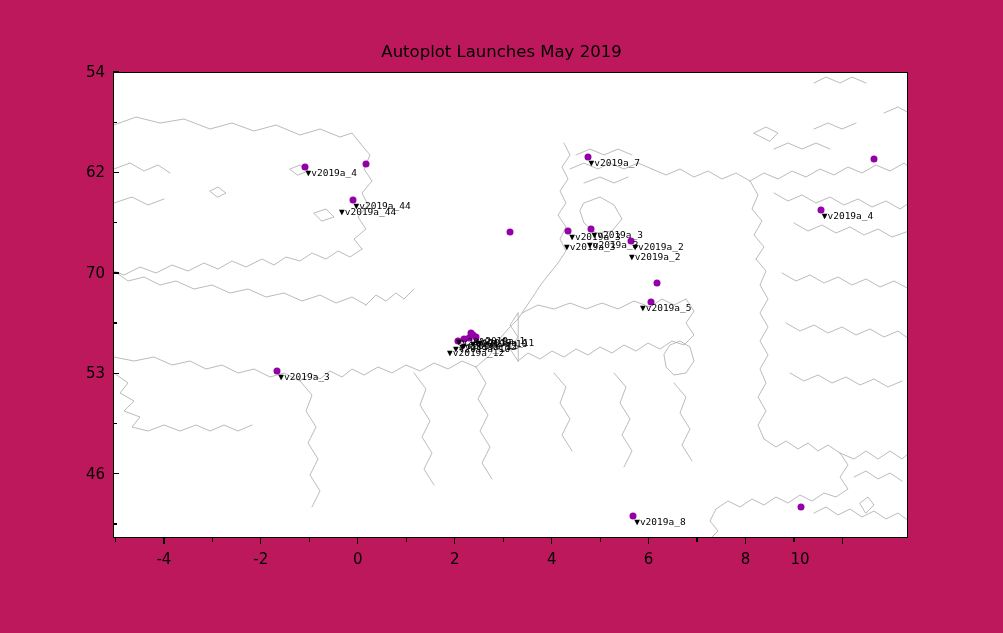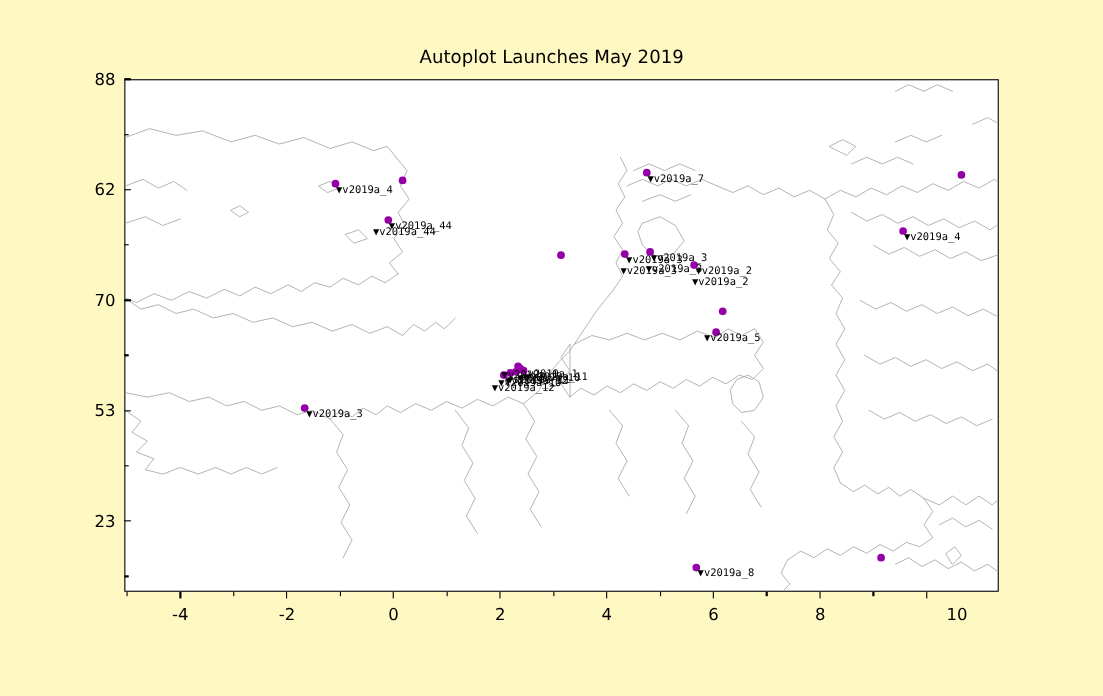--- a/index.html
+++ b/index.html
@@ -12,21 +12,21 @@
     height: 633px;
     font-family: "DejaVu Sans", sans-serif;
     overflow: hidden;
     position: relative;
   }
   #figure {
     position: absolute;
     left: 0; top: 0;
     width: 1003px;
     height: 633px;
-    background: #fef9c3;
+    background: #be185d;
   }
   #chart-title {
     position: absolute;
     left: 0;
     top: 42px;
     width: 1003px;
     text-align: center;
     font-size: 16.5px;
     color: #000000;
     letter-spacing: 0px;
@@ -232,50 +232,50 @@
         <div class="pt-label" style="left: 515px; top: 179px;">▼v2019a_2</div>
         <div class="pt-label" style="left: 342px; top: 264px;">▼v2019a_1</div>
         <div class="pt-label" style="left: 339px; top: 271px;">▼v2019a_10</div>
         <div class="pt-label" style="left: 333px; top: 275px;">▼v2019a_12</div>
         <div class="pt-label" style="left: 347px; top: 268px;">▼v2019a_11</div>
       </div>
   </div>
 
   <div id="axes-layer">
       <div class="tick-major-y" style="left: 113px; top: 71.35px; width: 6px;"></div>
-      <div class="tick-label-y" style="left: 47px; top: 72px; width: 58px;">88</div>
+      <div class="tick-label-y" style="left: 47px; top: 72px; width: 58px;">54</div>
       <div class="tick-major-y" style="left: 113px; top: 171.781px; width: 6px;"></div>
       <div class="tick-label-y" style="left: 47px; top: 172.431px; width: 58px;">62</div>
       <div class="tick-major-y" style="left: 113px; top: 272.212px; width: 6px;"></div>
       <div class="tick-label-y" style="left: 47px; top: 272.862px; width: 58px;">70</div>
       <div class="tick-major-y" style="left: 113px; top: 372.643px; width: 6px;"></div>
       <div class="tick-label-y" style="left: 47px; top: 373.293px; width: 58px;">53</div>
       <div class="tick-major-y" style="left: 113px; top: 473.074px; width: 6px;"></div>
-      <div class="tick-label-y" style="left: 47px; top: 473.724px; width: 58px;">23</div>
+      <div class="tick-label-y" style="left: 47px; top: 473.724px; width: 58px;">46</div>
       <div class="tick-minor-y" style="left: 113px; top: 121.566px; width: 4px;"></div>
       <div class="tick-minor-y" style="left: 113px; top: 221.997px; width: 4px;"></div>
       <div class="tick-minor-y" style="left: 113px; top: 322.428px; width: 4px;"></div>
       <div class="tick-minor-y" style="left: 113px; top: 422.859px; width: 4px;"></div>
       <div class="tick-minor-y" style="left: 113px; top: 523.29px; width: 4px;"></div>
       <div class="tick-major-x" style="left: 163.249px; top: 538px; height: 6px;"></div>
       <div class="tick-label-x" style="left: 163.899px; top: 550px;">-4</div>
       <div class="tick-major-x" style="left: 260.201px; top: 538px; height: 6px;"></div>
       <div class="tick-label-x" style="left: 260.851px; top: 550px;">-2</div>
       <div class="tick-major-x" style="left: 357.152px; top: 538px; height: 6px;"></div>
       <div class="tick-label-x" style="left: 357.802px; top: 550px;">0</div>
       <div class="tick-major-x" style="left: 454.103px; top: 538px; height: 6px;"></div>
       <div class="tick-label-x" style="left: 454.753px; top: 550px;">2</div>
       <div class="tick-major-x" style="left: 551.054px; top: 538px; height: 6px;"></div>
       <div class="tick-label-x" style="left: 551.704px; top: 550px;">4</div>
       <div class="tick-major-x" style="left: 648.005px; top: 538px; height: 6px;"></div>
       <div class="tick-label-x" style="left: 648.655px; top: 550px;">6</div>
       <div class="tick-major-x" style="left: 744.957px; top: 538px; height: 6px;"></div>
       <div class="tick-label-x" style="left: 745.607px; top: 550px;">8</div>
       <div class="tick-major-x" style="left: 841.908px; top: 538px; height: 6px;"></div>
-      <div class="tick-label-x" style="left: 870px; top: 550px;">10</div>
+      <div class="tick-label-x" style="left: 800px; top: 550px;">10</div>
       <div class="tick-minor-x" style="left: 114.774px; top: 538px; height: 4px;"></div>
       <div class="tick-minor-x" style="left: 211.725px; top: 538px; height: 4px;"></div>
       <div class="tick-minor-x" style="left: 308.676px; top: 538px; height: 4px;"></div>
       <div class="tick-minor-x" style="left: 405.627px; top: 538px; height: 4px;"></div>
       <div class="tick-minor-x" style="left: 502.579px; top: 538px; height: 4px;"></div>
       <div class="tick-minor-x" style="left: 599.53px; top: 538px; height: 4px;"></div>
       <div class="tick-minor-x" style="left: 696.481px; top: 538px; height: 4px;"></div>
       <div class="tick-minor-x" style="left: 793.432px; top: 538px; height: 4px;"></div>
     </div>
 

